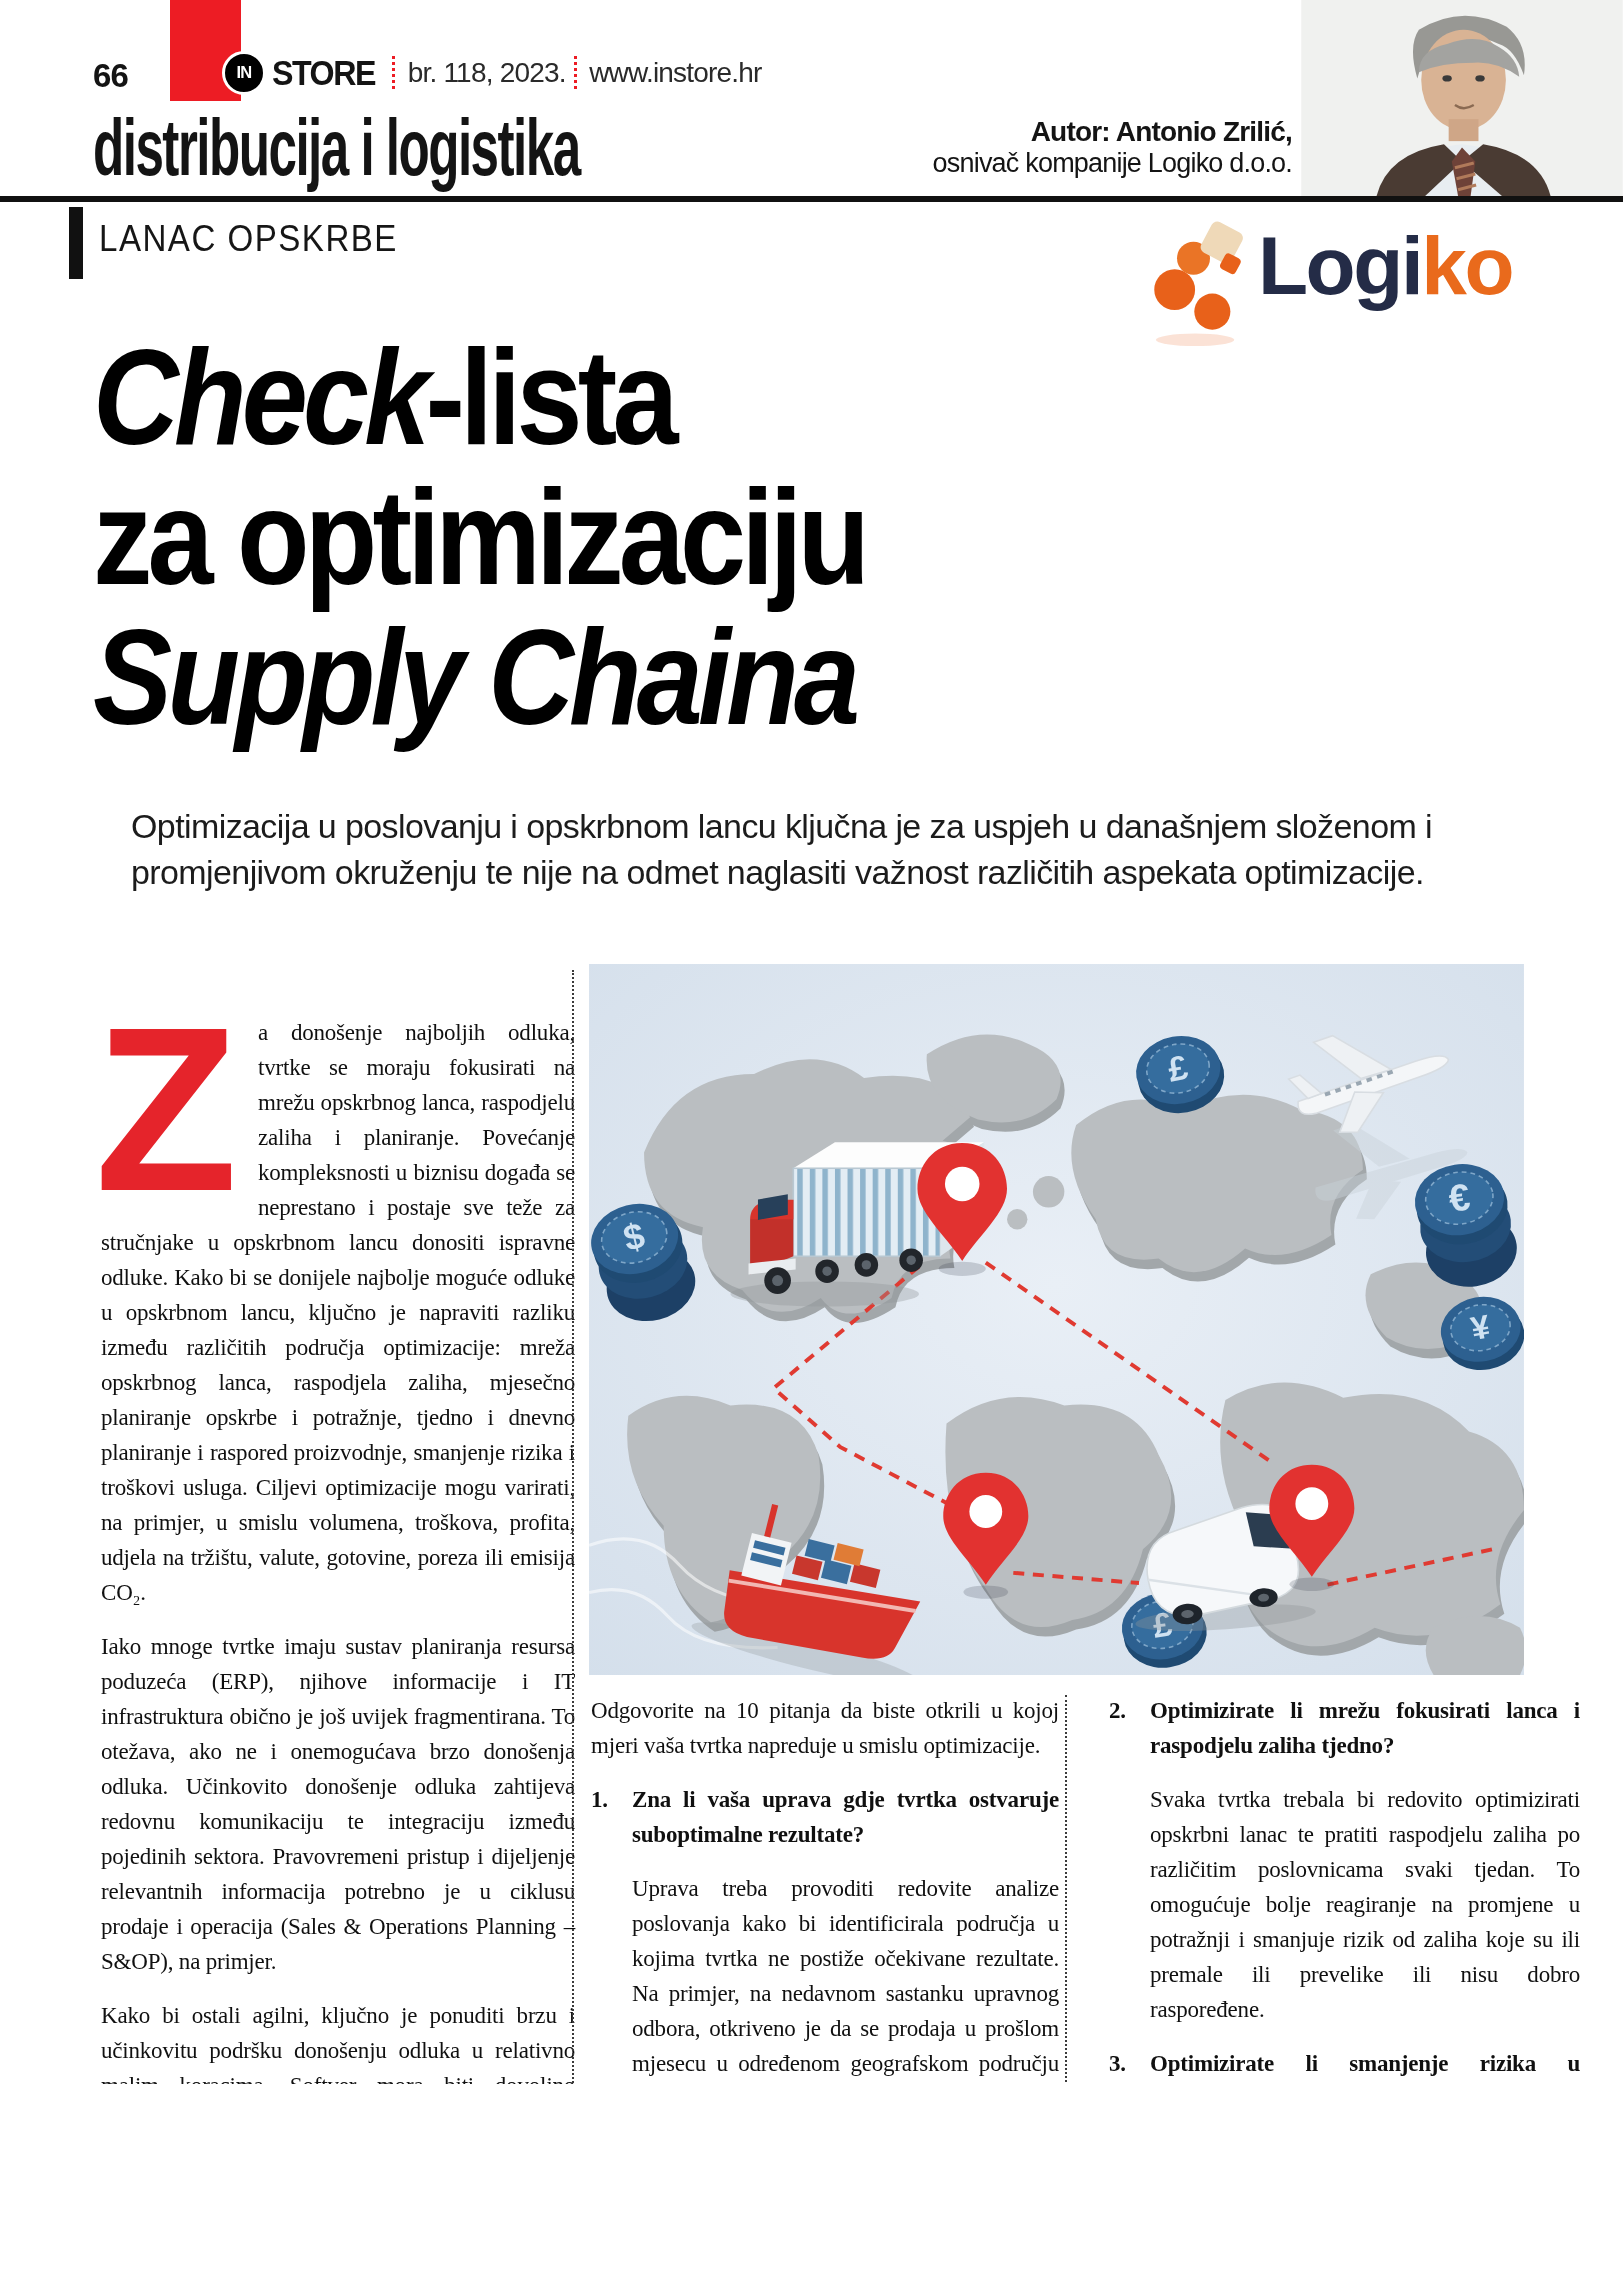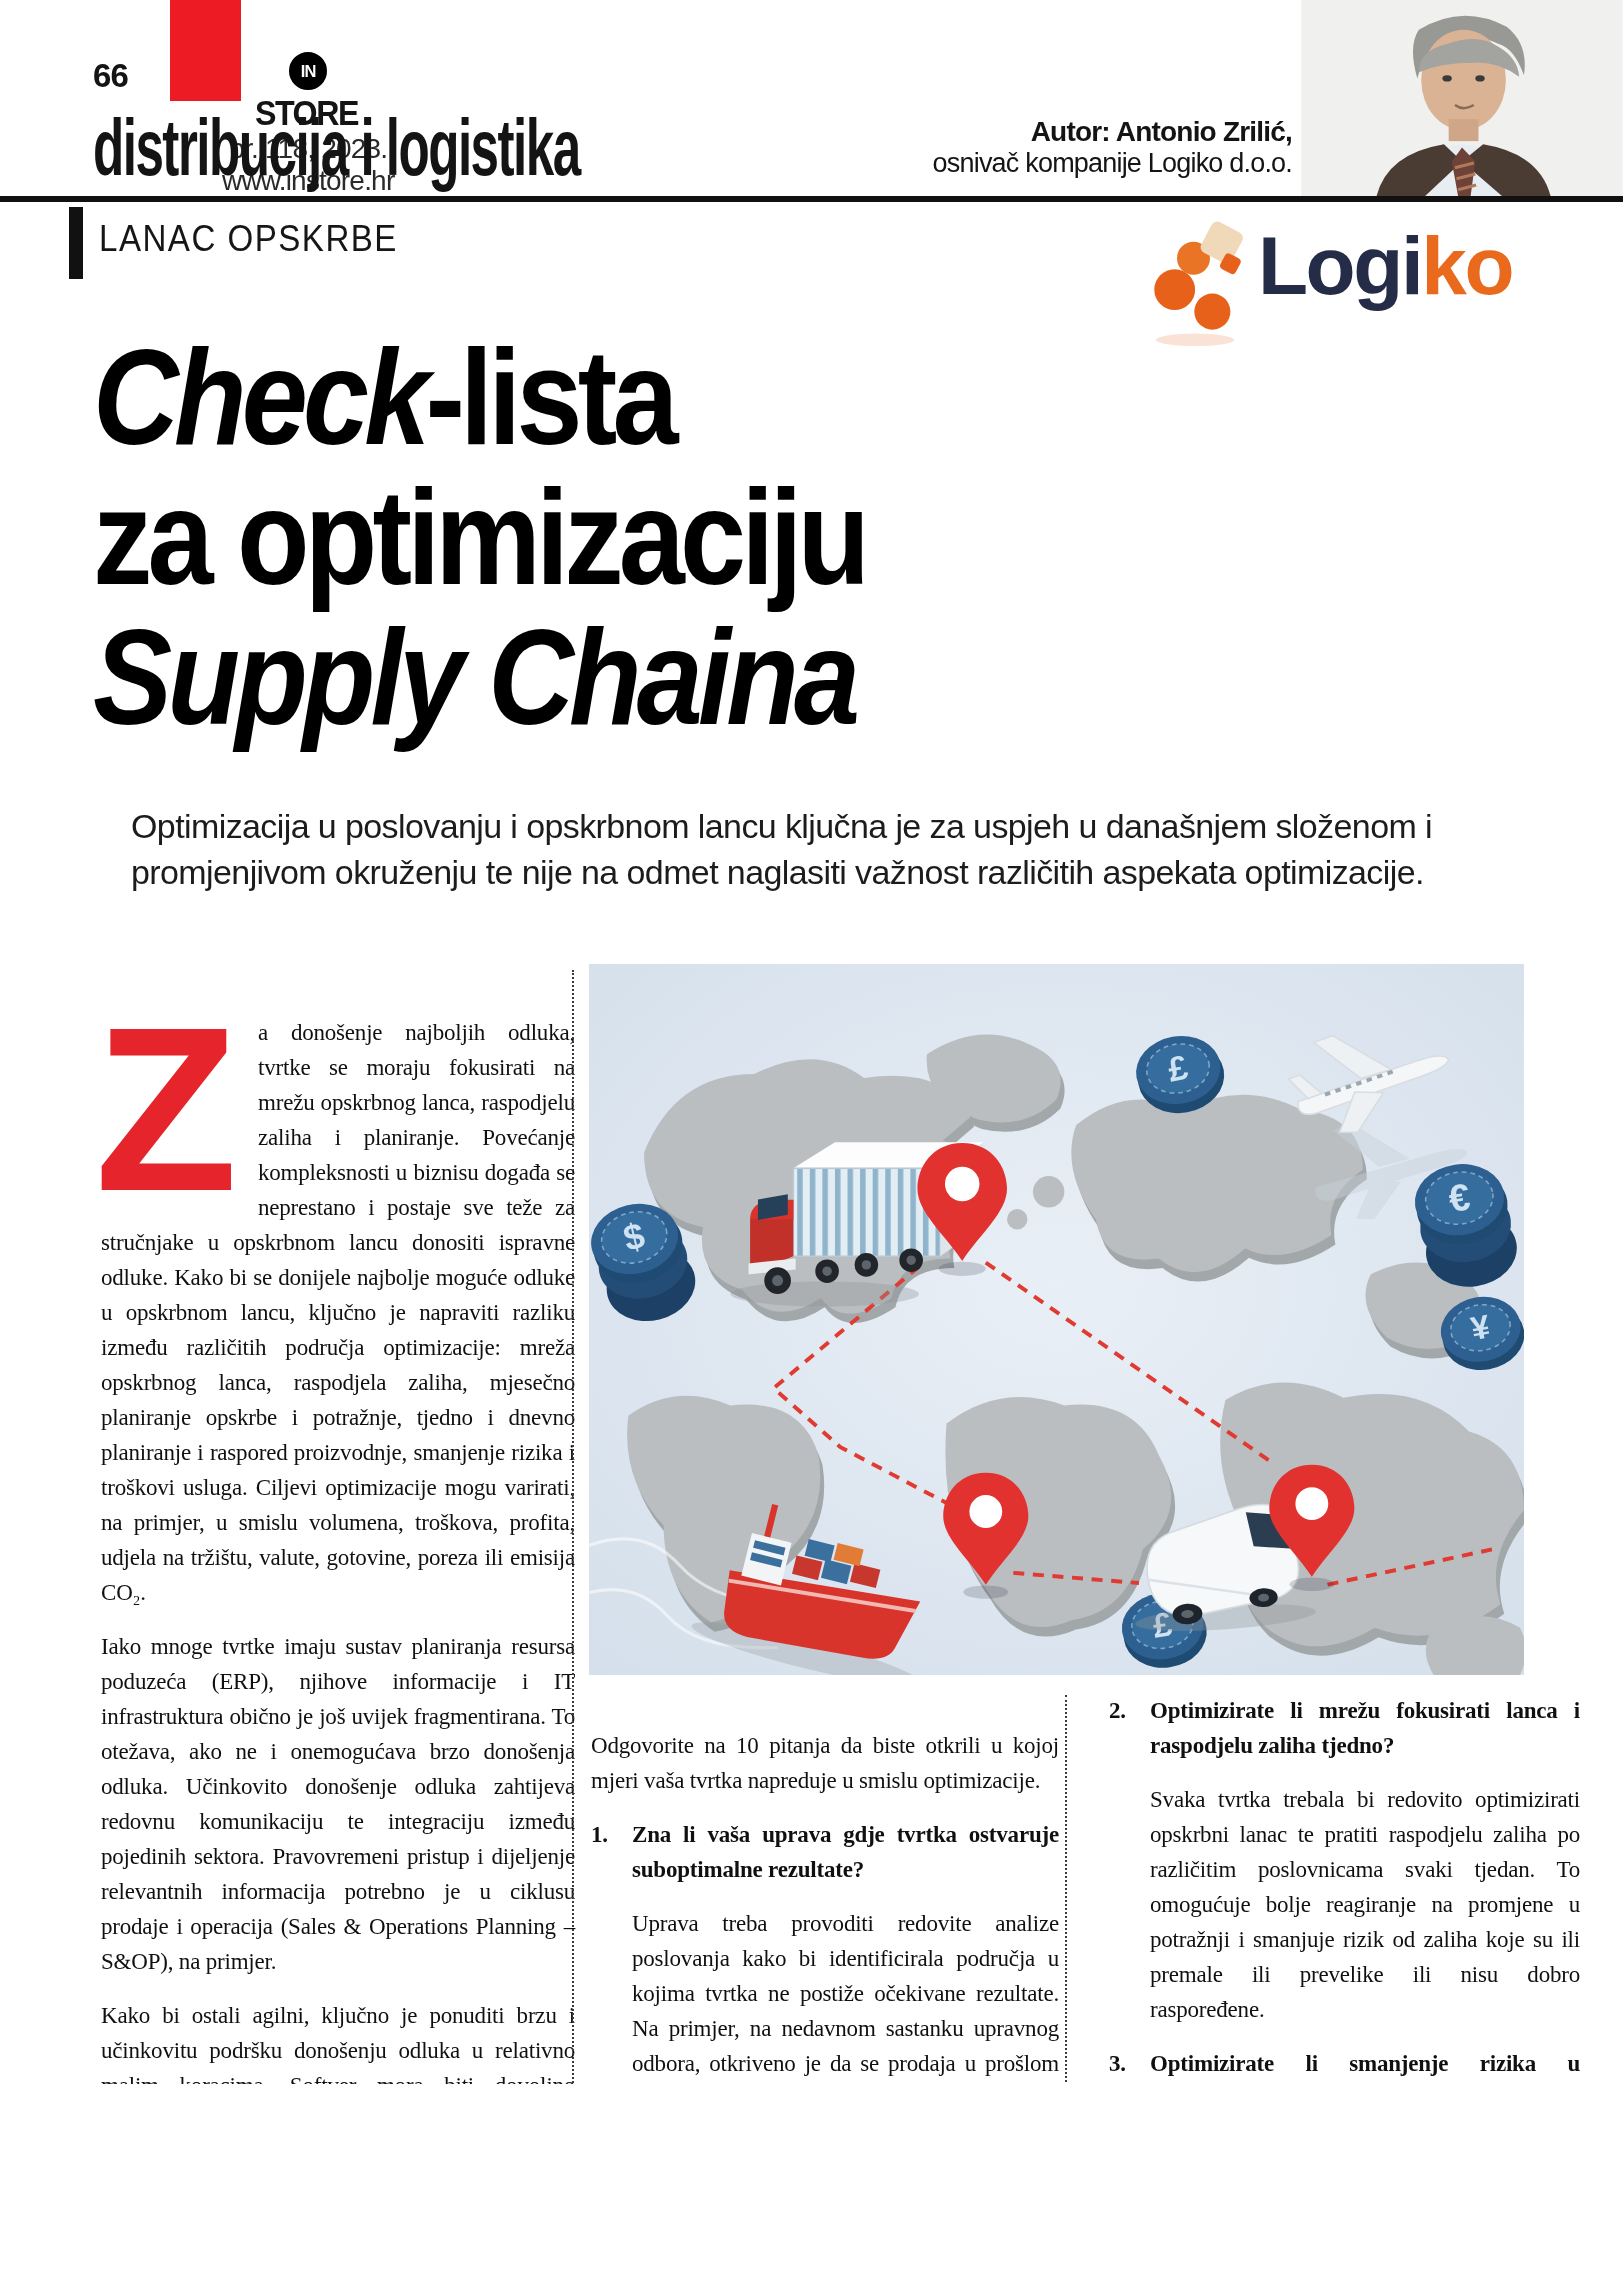--- a/index.html
+++ b/index.html
@@ -2,21 +2,21 @@
 <html lang="hr" style="font-size:12.6px"><head>
 <meta charset="utf-8">
 <style>
   html,body{margin:0;padding:0;background:#ffffff;}
   .page{position:relative;width:1623px;height:2084px;background:#fff;overflow:hidden;
         font-family:"Liberation Sans",sans-serif;color:#141414;}
 
   
   .pagenum{position:absolute;left:93px;top:57px;font-size:33px;font-weight:bold;letter-spacing:-0.8px;}
   .redbox{position:absolute;left:170px;top:0;width:71px;height:101px;background:#ed1c24;}
-  .logorow{position:absolute;left:222px;top:49px;height:47px;display:flex;align-items:center;flex-direction:column;}
+  .logorow{position:absolute;left:222px;top:49px;height:47px;display:flex;align-items:center;}
   .incircle{width:38px;height:38px;border-radius:50%;background:#000;border:3.1px solid #fff;
             color:#fff;display:flex;align-items:center;justify-content:center;
             font-size:16.5px;font-weight:bold;letter-spacing:-0.8px;flex:none;}
   .store{font-size:35px;font-weight:bold;letter-spacing:-1.6px;margin-left:6.3px;transform:scaleX(.92);transform-origin:left;}
   .dotsep{width:0;height:33px;border-left:3.9px dotted #ed1c24;margin:0 12.6px 0 7.9px;}
   .issue,.url{font-size:28px;color:#2a2a2a;letter-spacing:-0.8px;white-space:nowrap;}
   .sectiontitle{position:absolute;left:93px;top:102px;font-size:80px;font-weight:bold;
                 letter-spacing:-2.4px;transform:scaleX(.64);transform-origin:left;white-space:nowrap;}
   .authorblock{position:absolute;left:785px;top:116px;width:507px;text-align:right;line-height:1.15;}
   .author1{font-size:28px;font-weight:bold;letter-spacing:-0.8px;}
@@ -38,21 +38,21 @@
             letter-spacing:-5.5px;transform:scaleX(.88);transform-origin:left;white-space:nowrap;color:#000;}
   .headline .it{font-style:italic;}
   .lead{position:absolute;left:99px;top:803px;width:1445px;font-size:34px;line-height:46px;
         letter-spacing:-0.6px;color:#1c1c1c;margin-left:32px;}
 
   
   .col{position:absolute;font-family:"Liberation Serif",serif;font-size:23px;line-height:35px;
        color:#101010;text-align:justify;letter-spacing:-0.2px;}
   .col p{margin:0 0 19px 0;}
   .leftcol{left:101px;top:1015px;width:474px;}
-  .midcol{left:591px;top:1693px;width:468px;margin-top:35px;}
+  .midcol{left:591px;top:1693px;width:468px;}
   .rightcol{left:1109px;top:1693px;width:471px;}
   .dropcap{float:left;width:143px;height:179px;font-family:"Liberation Sans",sans-serif;
            font-weight:bold;font-size:234px;line-height:177px;color:#e5242b;margin:6.3px 14px 0 0;
            text-indent:-6.3px;}
   .qrow{display:flex;margin:0 0 19px 0;font-weight:bold;}
   .qnum{width:41px;flex:none;font-weight:bold;}
   .qtext{flex:1;}
   .answer{padding-left:41px;}
   .divider{position:absolute;width:0;border-left:2.4px dotted #3a3a3a;}
   .div1{left:572px;top:970px;height:1276px;}

